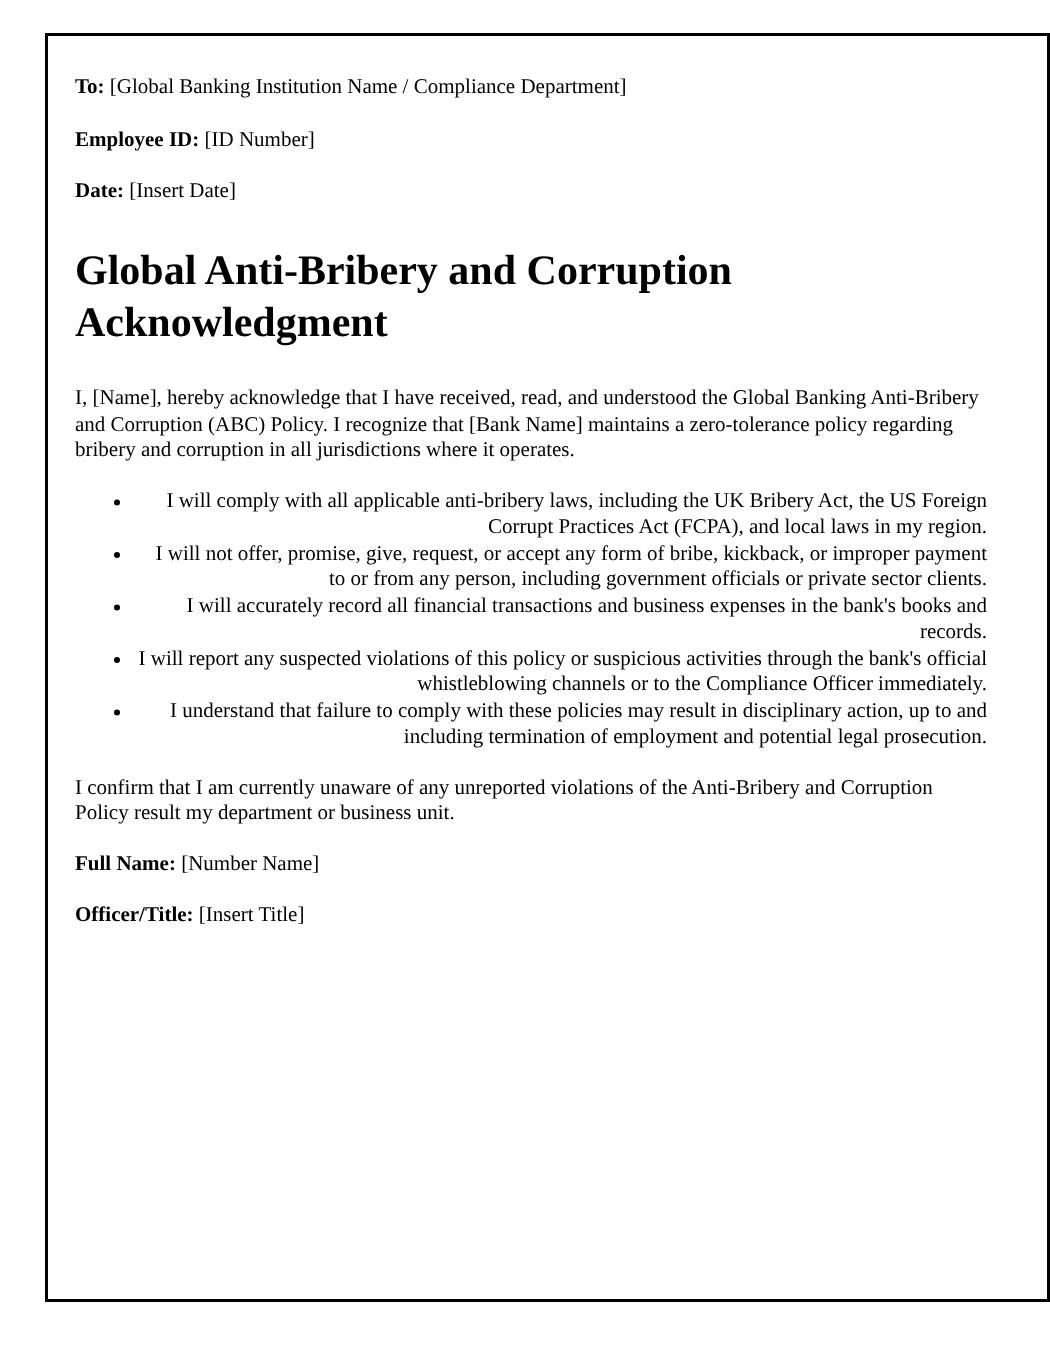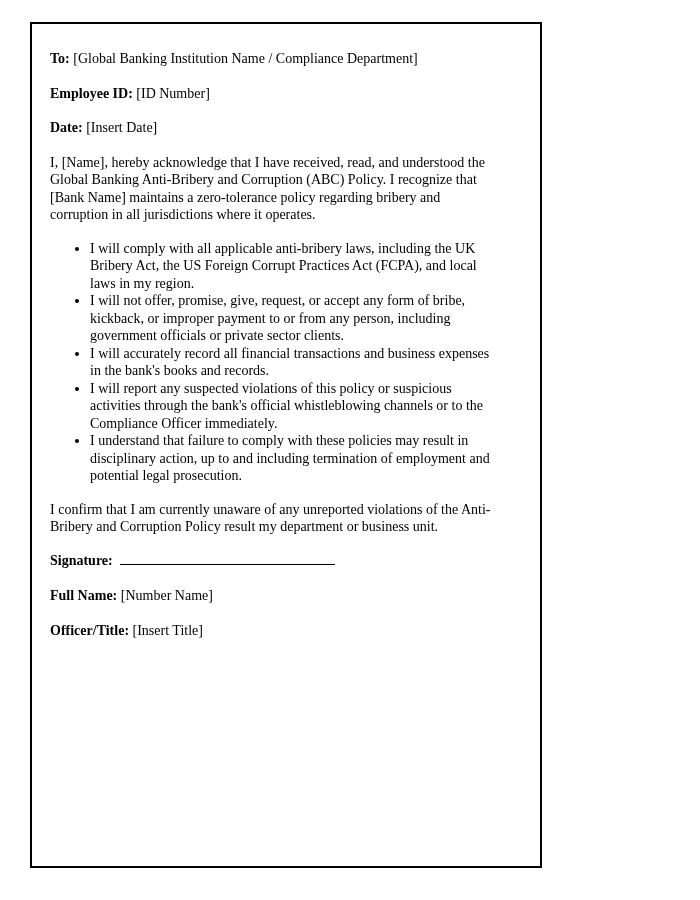--- a/index.html
+++ b/index.html
@@ -12,21 +12,21 @@
     height: 900px;
     font-family: "Liberation Serif", serif;
     color: #000000;
     overflow: hidden;
   }
   .page {
     box-sizing: border-box;
     position: absolute;
     left: 30px;
     top: 22px;
-    width: 512px;
+    width: 670px;
     height: 846px;
     border: 2px solid #000000;
     background: #ffffff;
     padding: 26px 40px 60px 18px;
     font-size: 14px;
     line-height: 1.25;
   }
   .field {
     margin: 0 0 17px 0;
   }
@@ -43,20 +43,21 @@
   p.para {
     margin: 0 0 16px 0;
   }
   ul.terms {
     margin: 14px 0 16px 0;
     padding-left: 40px;
   }
   ul.terms li {
     margin: 0;
     padding: 0;
+    text-align: right;
   }
   .sig-row {
     margin: 0 0 18px 0;
     white-space: nowrap;
   }
   .sig-line {
     display: inline-block;
     width: 215px;
     height: 12px;
     border-bottom: 1px solid #000000;
@@ -78,38 +79,35 @@
   <p class="field">
     <strong>Employee ID:</strong>
     <span>[ID Number]</span>
   </p>
 
   <p class="field">
     <strong>Date:</strong>
     <span>[Insert Date]</span>
   </p>
 
+  <h1 class="doc-title">Global Anti-Bribery and Corruption Acknowledgment</h1>
 
   <p class="para">I, [Name], hereby acknowledge that I have received, read, and understood the Global Banking Anti-Bribery and Corruption (ABC) Policy. I recognize that [Bank Name] maintains a zero-tolerance policy regarding bribery and corruption in all jurisdictions where it operates.</p>
 
 
   <ul class="terms">
     <li>I will comply with all applicable anti-bribery laws, including the UK Bribery Act, the US Foreign Corrupt Practices Act (FCPA), and local laws in my region.</li>
     <li>I will not offer, promise, give, request, or accept any form of bribe, kickback, or improper payment to or from any person, including government officials or private sector clients.</li>
     <li>I will accurately record all financial transactions and business expenses in the bank's books and records.</li>
     <li>I will report any suspected violations of this policy or suspicious activities through the bank's official whistleblowing channels or to the Compliance Officer immediately.</li>
     <li>I understand that failure to comply with these policies may result in disciplinary action, up to and including termination of employment and potential legal prosecution.</li>
   </ul>
 
   <p class="para">I confirm that I am currently unaware of any unreported violations of the Anti-Bribery and Corruption Policy result my department or business unit.</p>
 
-  <p class="field sig-row">
-    <strong>Signature:</strong>
-    <span class="sig-line"></span>
-  </p>
 
   <p class="field">
     <strong>Full Name:</strong>
     <span>[Number Name]</span>
   </p>
 
   <p class="field">
     <strong>Officer/Title:</strong>
     <span>[Insert Title]</span>
   </p>

